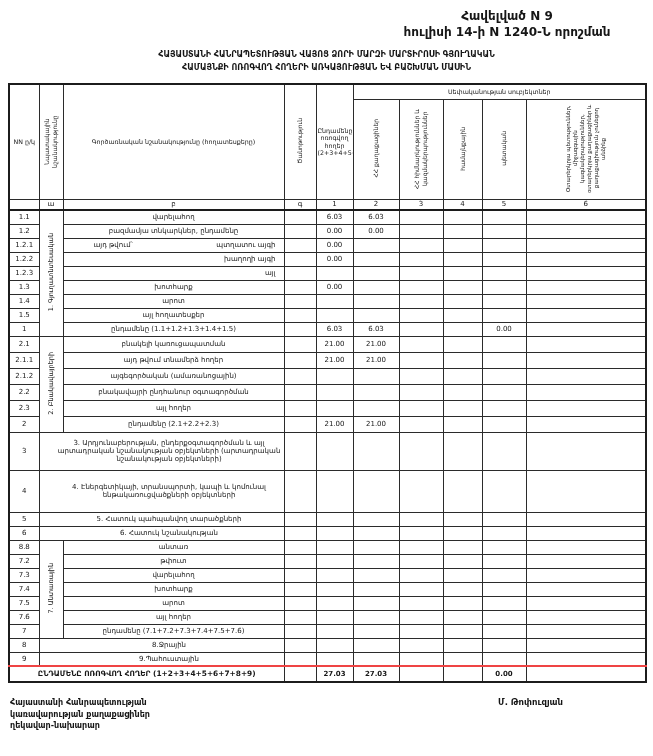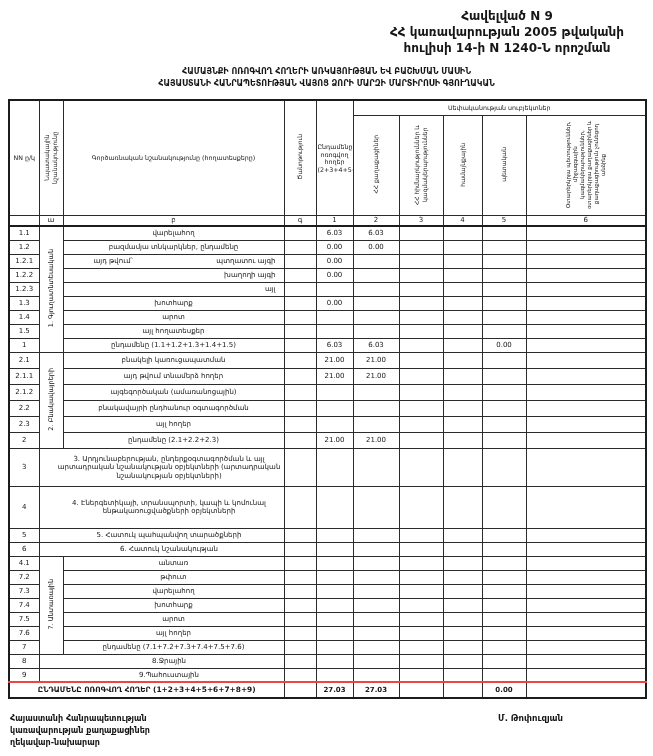--- a/index.html
+++ b/index.html
@@ -35,27 +35,26 @@
   .f-left{font-size:8px;line-height:1.45}
   .f-sign{font-size:8.5px}
 </style>
 </head>
 <body>
 
 <div class="sheet" data-name="document-sheet">
 
   <div class="appendix" data-name="appendix-block">
     <div data-name="appendix-line-1">Հավելված N 9</div>
-    <div data-name="appendix-line-2">ՀՀ կառավարության 2005 թվականի</div>
     <div data-name="appendix-line-3">հուլիսի 14-ի N 1240-Ն որոշման</div>
   </div>
 
   <div class="doc-title" data-name="page-title">
+    <div data-name="title-line-1">ՀԱՅԱՍՏԱՆԻ ՀԱՆՐԱՊԵՏՈՒԹՅԱՆ ՎԱՅՈՑ ՁՈՐԻ ՄԱՐԶԻ ՄԱՐՏԻՐՈՍԻ ԳՅՈՒՂԱԿԱՆ</div>
     <div data-name="title-line-2">ՀԱՄԱՅՆՔԻ ՈՌՈԳՎՈՂ ՀՈՂԵՐԻ ԱՌԿԱՅՈՒԹՅԱՆ ԵՎ ԲԱՇԽՄԱՆ ՄԱՍԻՆ</div>
-    <div data-name="title-line-1">ՀԱՅԱՍՏԱՆԻ ՀԱՆՐԱՊԵՏՈՒԹՅԱՆ ՎԱՅՈՑ ՁՈՐԻ ՄԱՐԶԻ ՄԱՐՏԻՐՈՍԻ ԳՅՈՒՂԱԿԱՆ</div>
   </div>
 
   <table class="grid" data-name="land-balance-table">
     <colgroup>
       <col style="width:30px">
         <col style="width:24px">
         <col style="width:221px">
         <col style="width:32px">
         <col style="width:37px">
       <col style="width:46px">
@@ -306,21 +305,21 @@
           <td class="lab widecell" data-name="land-type-label" colspan="2">6. Հատուկ նշանակության</td>
           <td class="notec" data-name="cell-note"></td>
           <td class="val" data-name="cell-total"></td>
           <td class="val" data-name="cell-citizens"></td>
           <td class="val" data-name="cell-organizations"></td>
           <td class="val" data-name="cell-community"></td>
           <td class="val" data-name="cell-state"></td>
           <td class="val" data-name="cell-foreign"></td>
         </tr>
         <tr data-name="table-row">
-          <td class="nn" data-name="row-number-cell">4.1</td>
+          <td class="nn" data-name="row-number-cell">8.8</td>
           <td class="seccell" data-name="section-label-cell" rowspan="7"><span class="vert" data-name="section-label-text">7. Անտառային</span></td>
           <td class="lab" data-name="land-type-label">անտառ</td>
           <td class="notec" data-name="cell-note"></td>
           <td class="val" data-name="cell-total"></td>
           <td class="val" data-name="cell-citizens"></td>
           <td class="val" data-name="cell-organizations"></td>
           <td class="val" data-name="cell-community"></td>
           <td class="val" data-name="cell-state"></td>
           <td class="val" data-name="cell-foreign"></td>
         </tr>

